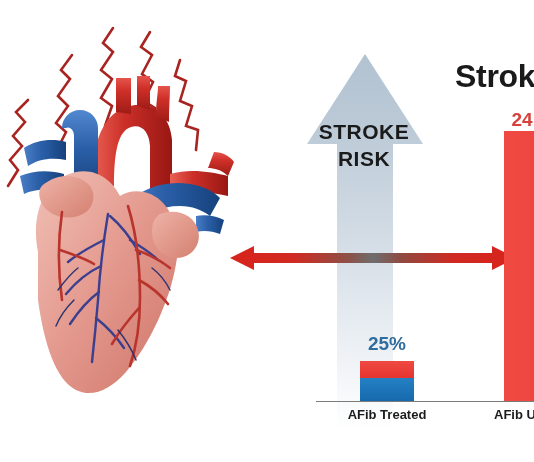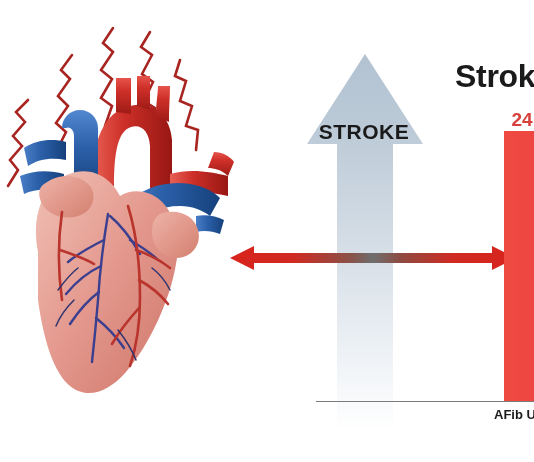--- a/index.html
+++ b/index.html
@@ -250,20 +250,21 @@
         <stop offset="20%" stop-color="#bccad7"></stop>
         <stop offset="55%" stop-color="#d8e0e8"></stop>
         <stop offset="80%" stop-color="#eef2f6"></stop>
         <stop offset="100%" stop-color="#ffffff"></stop>
       </linearGradient>
     </defs>
     <path fill="url(#gArrow)" d="M60 2 L118 92 L88 92 L88 378 L32 378 L32 92 L2 92 Z"></path>
   </svg>
   <div id="stroke-risk-label">
     <div>STROKE</div>
+    <div>RISK</div>
   </div>
 
   <svg id="comparison-arrow" viewBox="0 0 290 30" xmlns="http://www.w3.org/2000/svg" preserveAspectRatio="none">
     <defs>
       <linearGradient id="gCmp" x1="0" y1="0" x2="1" y2="0">
         <stop offset="0%" stop-color="#d8231c"></stop>
         <stop offset="22%" stop-color="#d02a22"></stop>
         <stop offset="42%" stop-color="#8a5148"></stop>
         <stop offset="50%" stop-color="#6e6e6e"></stop>
         <stop offset="60%" stop-color="#8f4a40"></stop>
@@ -273,20 +274,28 @@
     </defs>
     <path fill="url(#gCmp)" d="M2 15 L26 3 L26 10 L264 10 L264 3 L288 15 L264 27 L264 20 L26 20 L26 27 Z"></path>
   </svg>
 
   <div id="chart-title">Stroke</div>
 
   <div id="bar-chart">
 
     <div class="axis-line"></div>
 
+    <div class="bar-group" id="bar-group-treated">
+      <div class="bar-value" id="value-treated">25%</div>
+      <div class="bar" id="bar-treated">
+        <div class="seg-red"></div>
+        <div class="seg-blue"></div>
+      </div>
+      <div class="bar-label">AFib Treated</div>
+    </div>
 
     <div class="bar-group" id="bar-group-untreated">
       <div class="bar-value" id="value-untreated">24</div>
       <div class="bar" id="bar-untreated"></div>
       <div class="bar-label" id="label-untreated">AFib Un</div>
     </div>
 
   </div>
 
 </div>

